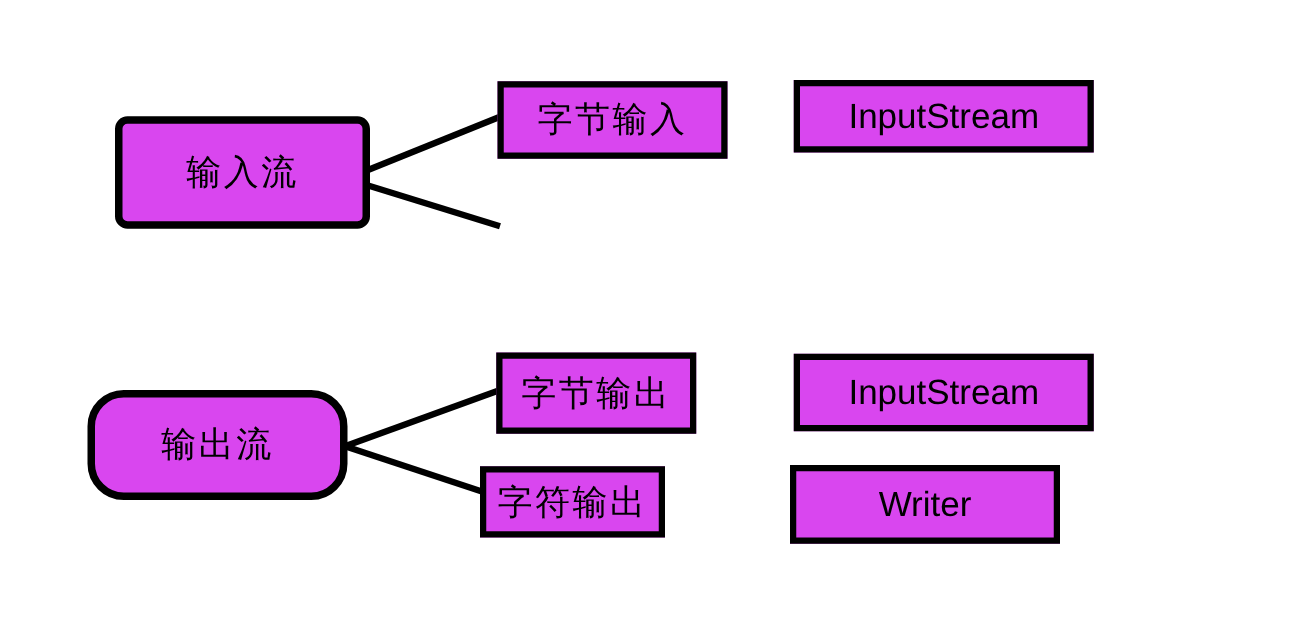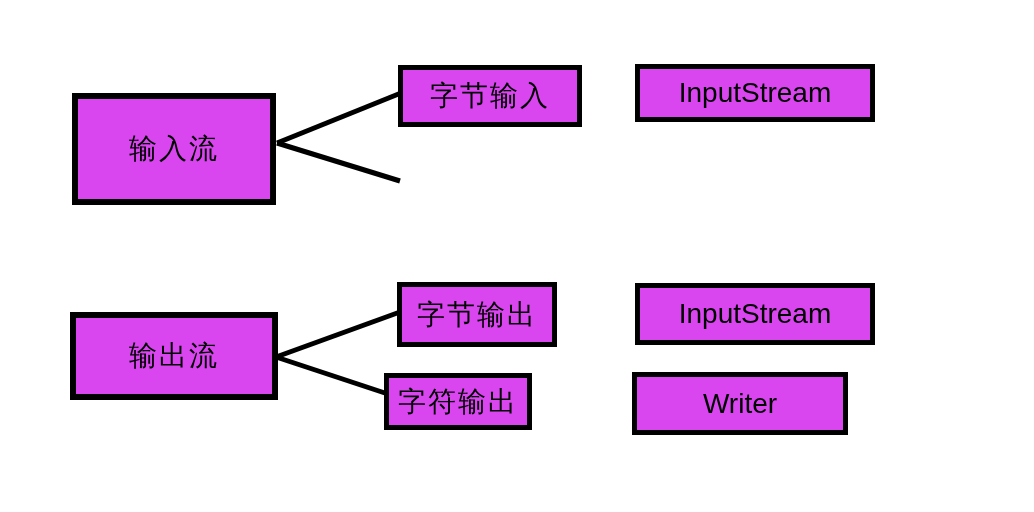--- a/index.html
+++ b/index.html
@@ -32,26 +32,26 @@
     align-items: center;
     justify-content: center;
     font-size: 28px;
     line-height: 1;
     white-space: nowrap;
   }
   .node.thick { border-width: 6px; }
   .node.cjk { letter-spacing: 2px; }
 
   
-  #n-input-root   { left: 72px;  top: 93px;  width: 204px; height: 112px; }
+  #n-input-root   { left: 92px;  top: 93px;  width: 204px; height: 90px; border-radius: 10px; }
   #n-byte-input   { left: 398px; top: 65px;  width: 184px; height: 62px; }
   #n-char-input   { left: 397px; top: 155px; width: 186px; height: 58px; }
   #n-inputstream  { left: 635px; top: 64px;  width: 240px; height: 58px; }
   #n-reader       { left: 633px; top: 155px; width: 248px; height: 62px; }
-  #n-output-root  { left: 70px;  top: 312px; width: 208px; height: 88px; }
+  #n-output-root  { left: 70px;  top: 312px; width: 208px; height: 88px; border-radius: 29px; }
   #n-byte-output  { left: 397px; top: 282px; width: 160px; height: 65px; }
   #n-char-output  { left: 384px; top: 373px; width: 148px; height: 57px; }
   #n-outputstream { left: 635px; top: 283px; width: 240px; height: 62px; }
   #n-writer       { left: 632px; top: 372px; width: 216px; height: 63px; }
 </style>
 </head>
 <body>
 
 <div class="canvas">
 

